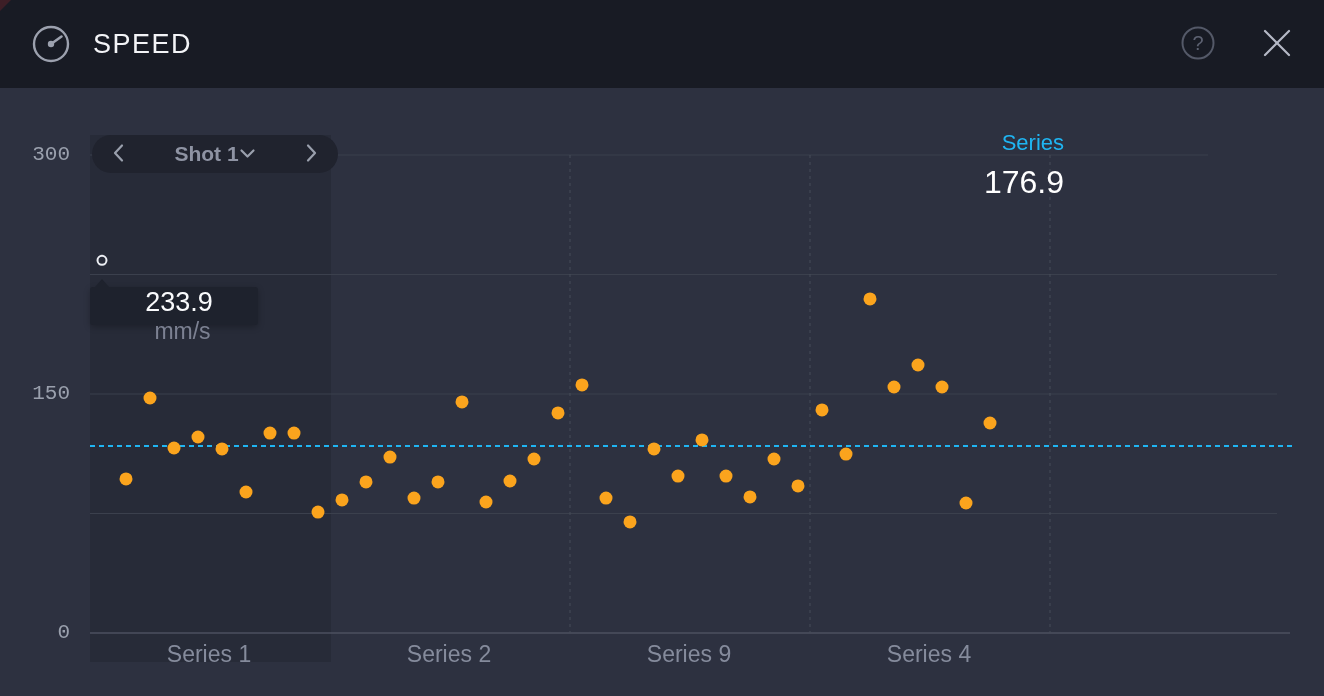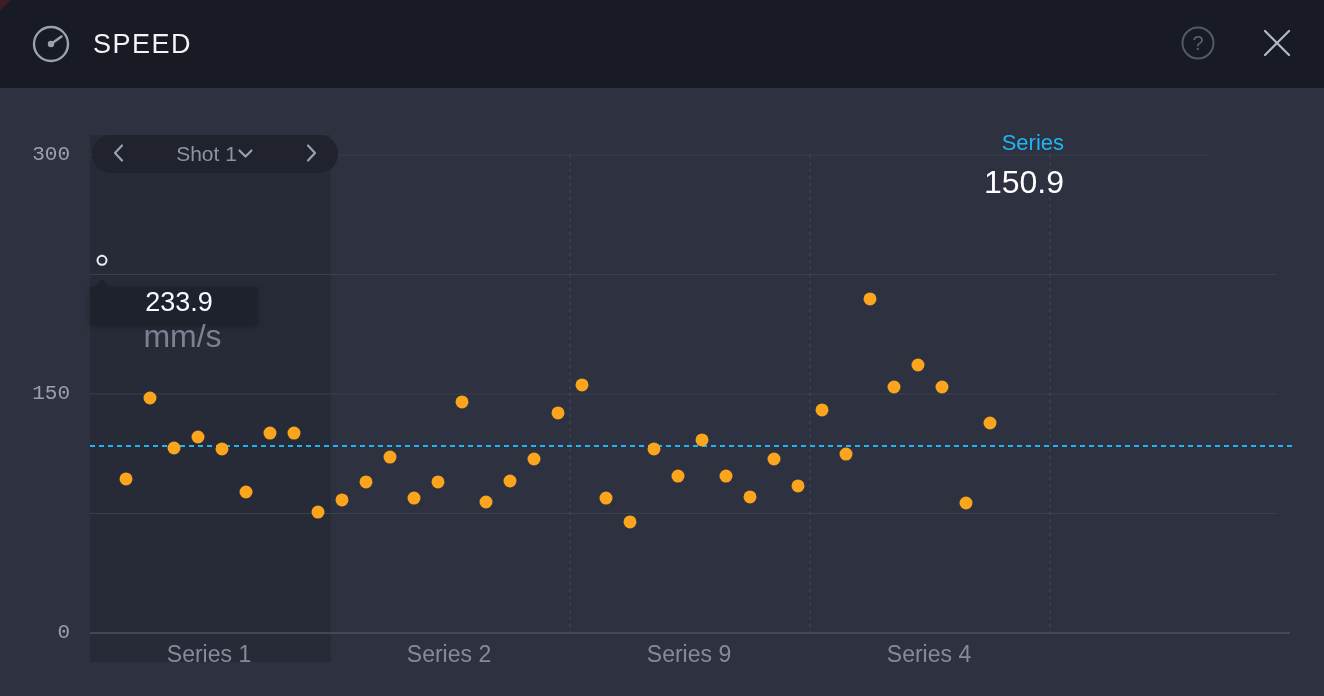--- a/index.html
+++ b/index.html
@@ -39,32 +39,32 @@
   .xlabel-0 { left:129px; } .xlabel-1 { left:369px; }
   .xlabel-2 { left:609px; } .xlabel-3 { left:849px; }
 
   
   .pill { position:absolute; left:92px; top:135px; width:246px; height:38px;
           border-radius:19px; background:#20232e; display:flex; align-items:center;
           justify-content:space-between; padding:0 16px; z-index:10; }
   .pill-btn { background:none; border:none; cursor:pointer; display:flex;
               align-items:center; padding:4px; }
   .shot-dd { display:flex; align-items:center; gap:0; background:none;
-             border:none; cursor:pointer; }
+             border:none; cursor:pointer;font-weight:bold; }
   .shot-label { color:#8e93a3; font-size:21px; }
 
   
   .tooltip { position:absolute; left:90px; top:287px; width:168px; height:38px;
              background:#1e222d; border-radius:3px; display:flex; align-items:center;
              padding-left:10px; z-index:5; box-shadow:0 2px 6px rgba(0,0,0,0.25);flex-direction:column; }
   .tooltip::before { content:""; position:absolute; top:-8px; left:5px; width:0; height:0;
              border-left:7px solid transparent; border-right:7px solid transparent;
              border-bottom:8px solid #1e222d; }
   .tt-value { color:#fafbfd; font-size:27px; }
-  .tt-unit  { color:#7c8192; font-size:32px; margin-left:7px; }
+  .tt-unit  { color:#7c8192; font-size:23px; margin-left:7px; }
 
   
   .avg { position:absolute; right:28px; top:130px; text-align:right; z-index:3; }
   .avg-label { color:#1fb5f2; font-size:22px; }
   .avg-value { color:#ffffff; font-size:32px; margin-top:8px; }
 </style>
 </head>
 <body>
 
 <div class="app">
@@ -186,16 +186,16 @@
     </button>
   </div>
 
   <div class="tooltip">
     <span class="tt-value">233.9</span>
     <span class="tt-unit">mm/s</span>
   </div>
 
   <div class="avg">
     <div class="avg-label">Series</div>
-    <div class="avg-value">150.9</div>
+    <div class="avg-value">176.9</div>
   </div>
 
 </div>
 
 </body></html>

